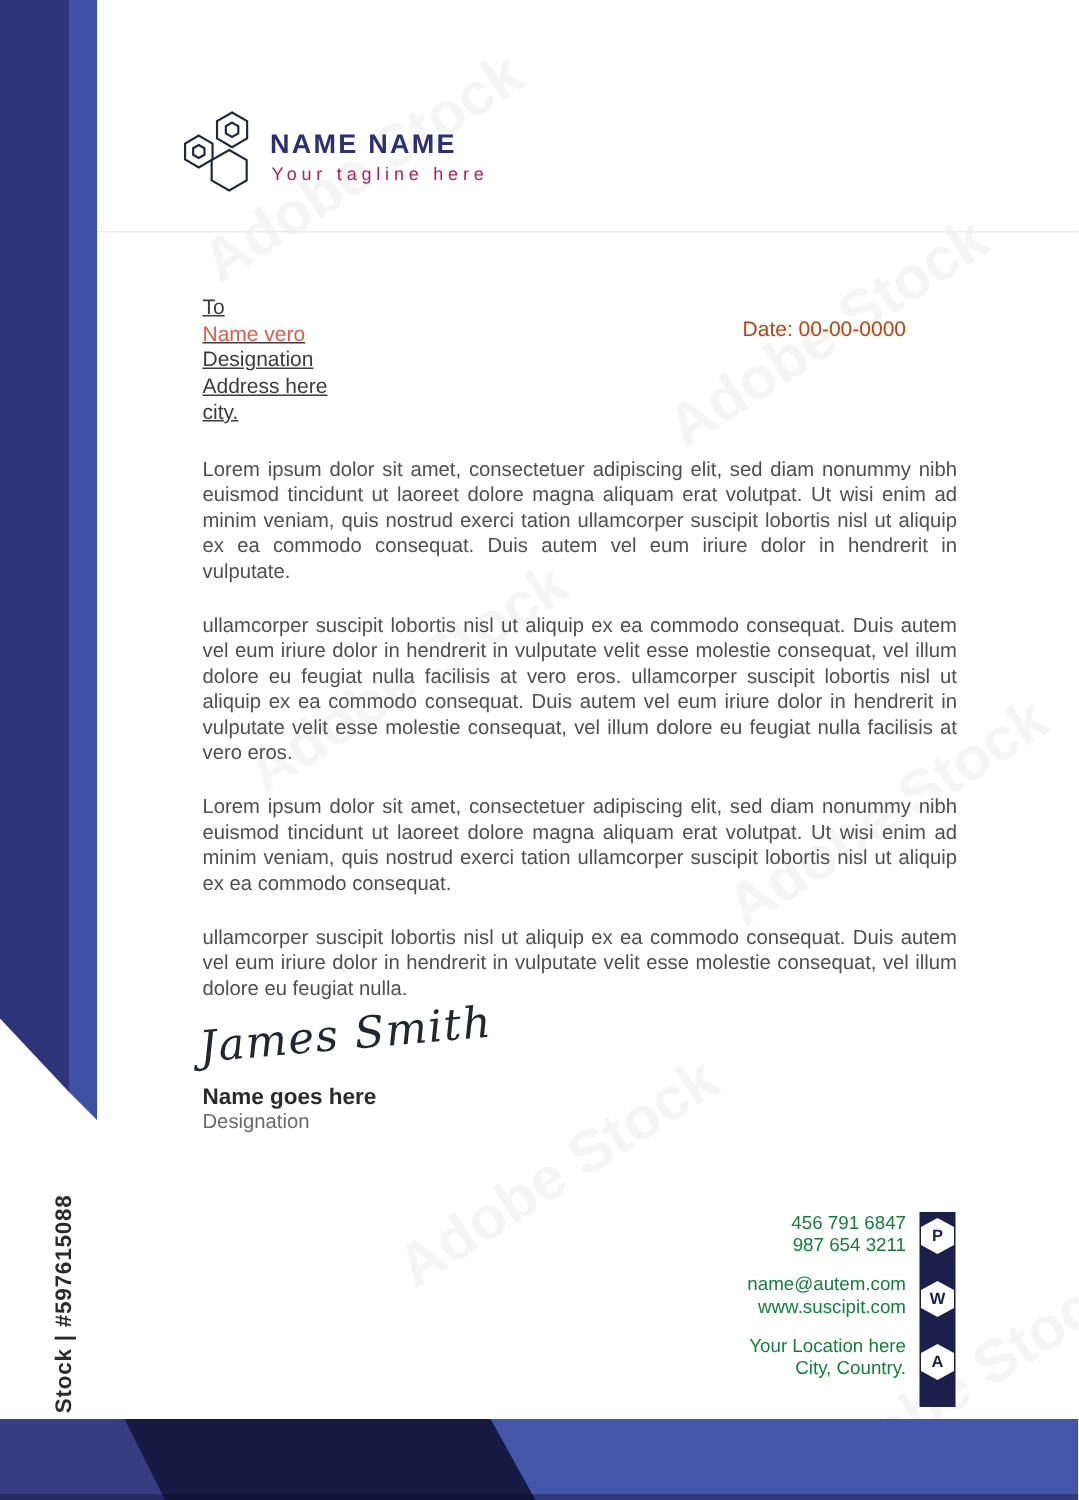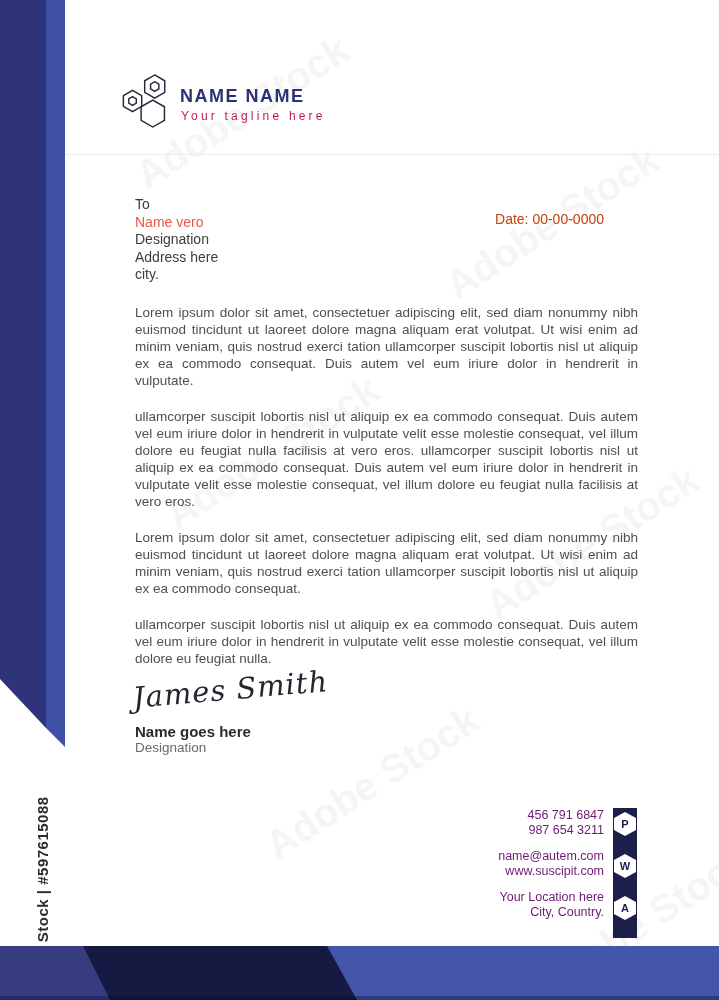--- a/index.html
+++ b/index.html
@@ -20,37 +20,37 @@
   .diag-wm{position:absolute;font-size:40px;font-weight:700;color:rgba(110,110,125,0.07);
     transform:rotate(-33deg);white-space:nowrap;pointer-events:none;}
   
   .logo{position:absolute;left:120px;top:74px;}
   .brand-name{position:absolute;left:180px;top:86px;font-size:18px;font-weight:700;
     color:#2b3173;letter-spacing:1.5px;}
   .tagline{position:absolute;left:181px;top:109px;font-size:12px;color:#be185d;
     letter-spacing:3.2px;}
   .header-divider{position:absolute;left:65px;top:154px;width:654px;height:1px;background:#ececec;}
   
-  .recipient{position:absolute;left:135px;top:196px;font-size:14px;line-height:17.5px;color:#3c3c3c;}
+  .recipient{position:absolute;left:135px;top:196px;font-size:14px;line-height:17.5px;color:#3c3c3c;text-decoration:underline;}
   .recipient .name-red{color:#e8574a;}
   .date-line{position:absolute;left:380px;top:211px;width:224px;text-align:right;
     font-size:14px;color:#c2410c;}
   
   .body-text{position:absolute;left:135px;top:292px;width:503px;
     font-size:13.5px;line-height:17px;color:#4f4f4f;text-align:justify;}
   .body-text p{margin:12px 0 19px 0;}
   
   .sig-script{position:absolute;left:133px;top:681px;font-family:"DejaVu Serif",serif;
     font-style:italic;font-size:29px;color:#23262e;transform:rotate(-5deg);
     transform-origin:0 50%;letter-spacing:1px;}
   .sig-name{position:absolute;left:135px;top:723px;font-size:15px;font-weight:700;color:#2b2b2b;text-align:center;}
   .sig-designation{position:absolute;left:135px;top:740px;font-size:13.5px;color:#6a6a6a;}
   
   .contact-text{position:absolute;width:240px;text-align:right;right:115px;
-    font-size:12.5px;line-height:14.5px;color:#701a75;}
+    font-size:12.5px;line-height:14.5px;color:#15803d;}
   .contact-phone{top:808px;}
   .contact-web{top:849px;}
   .contact-address{top:890px;}
   .contact-bar{position:absolute;left:613px;top:808px;width:24px;height:130px;background:#1b1f4a;}
   .hex-icon{position:absolute;left:1px;width:22px;height:24px;background:#ffffff;
     clip-path:polygon(50% 0,100% 25%,100% 75%,50% 100%,0 75%,0 25%);
     display:flex;align-items:center;justify-content:center;
     font-size:11px;font-weight:700;color:#1b1f4a;}
   .hex-p{top:4px;}.hex-w{top:46px;}.hex-a{top:88px;}
   

